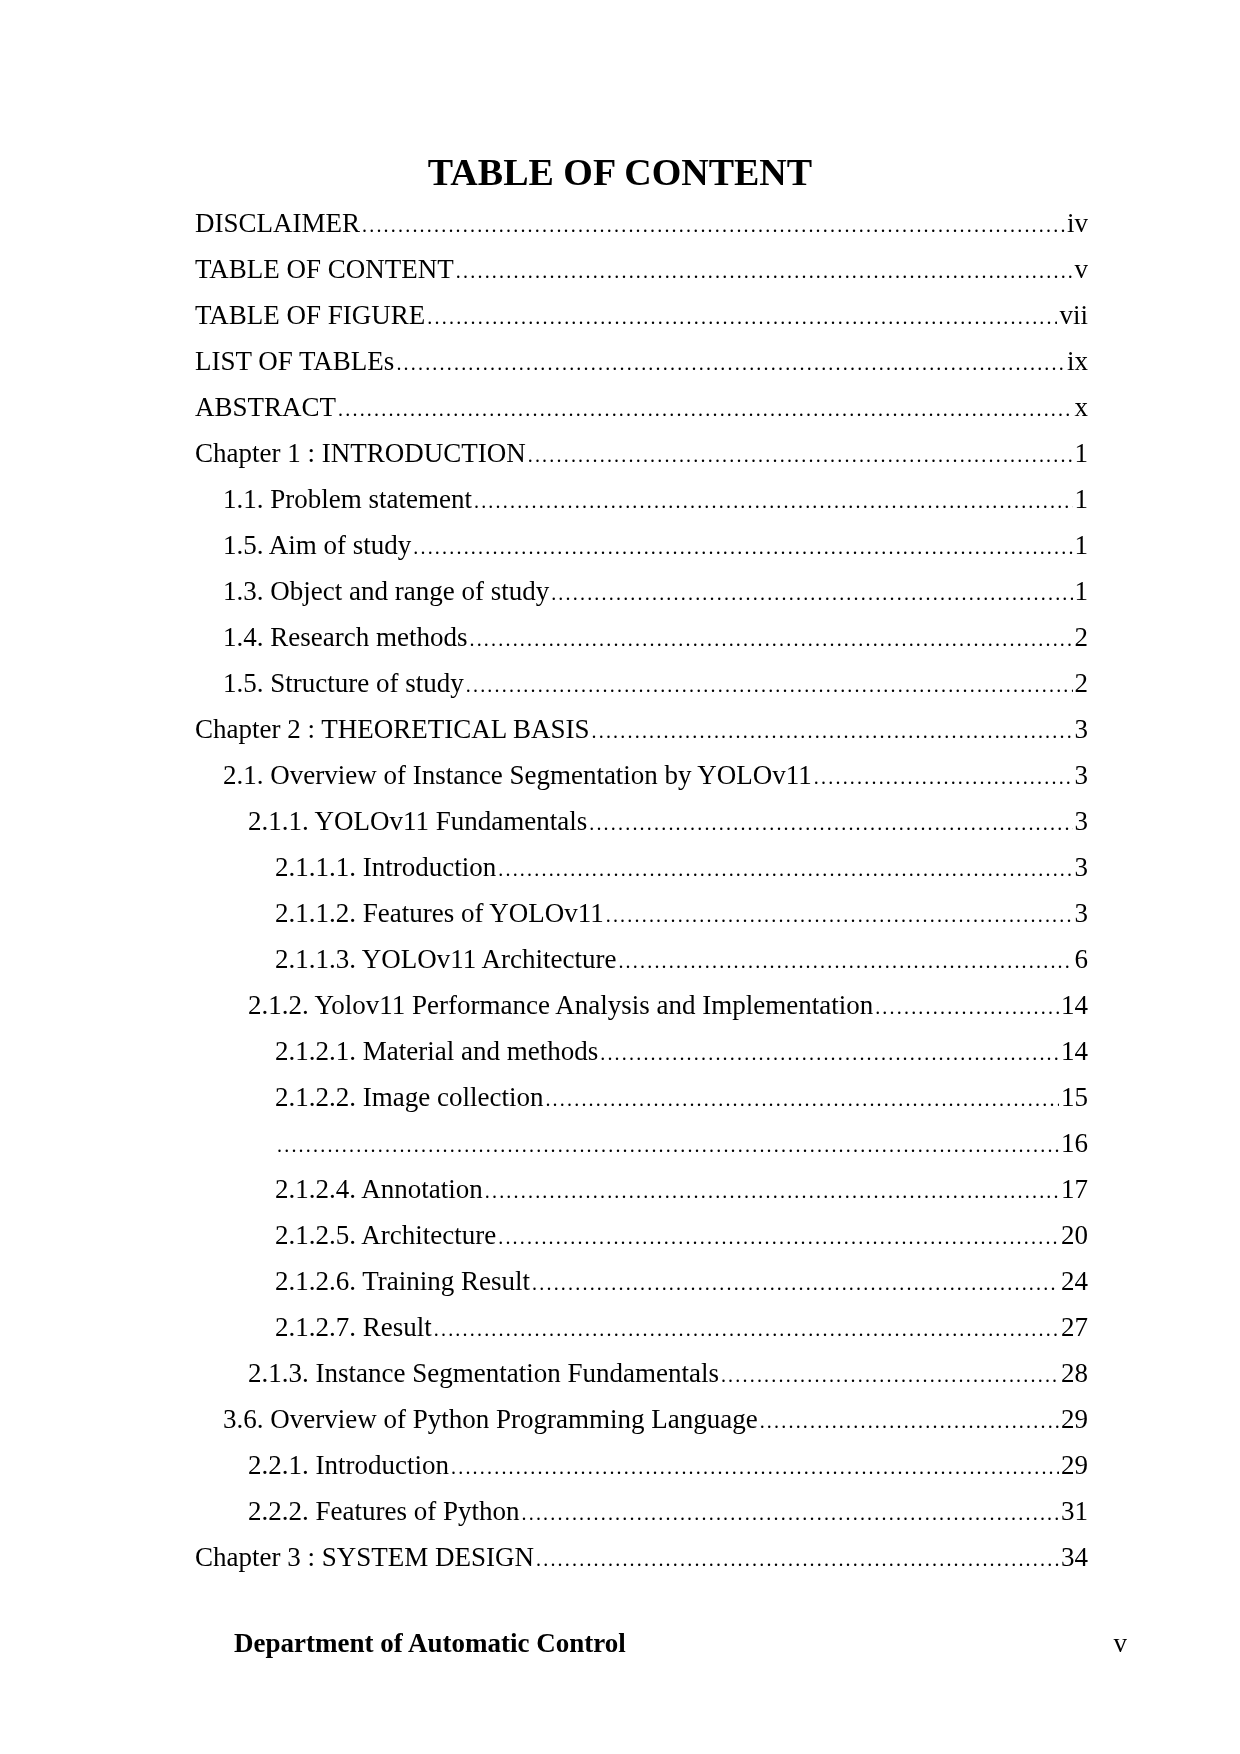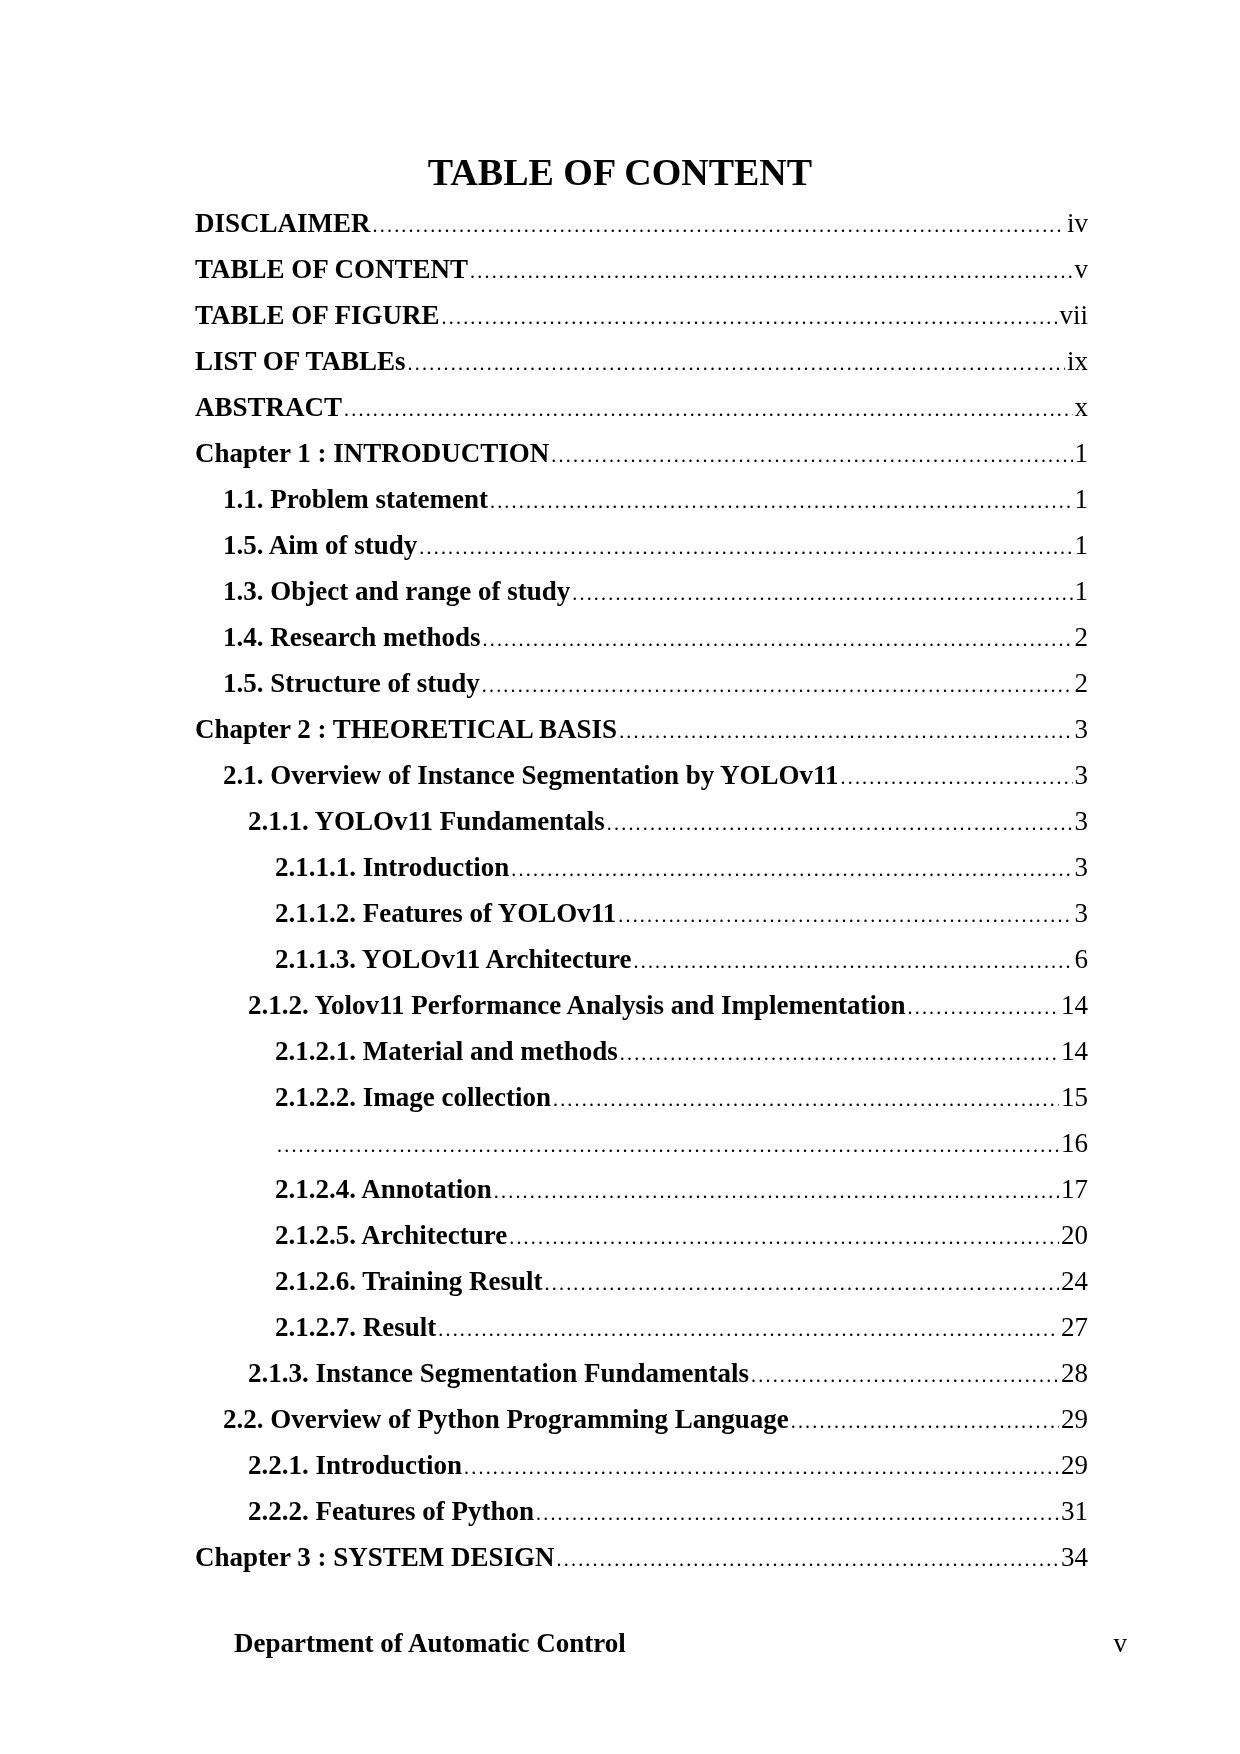--- a/index.html
+++ b/index.html
@@ -6,21 +6,21 @@
   body { width: 1240px; height: 1754px; position: relative; overflow: hidden;
          font-family: "Liberation Serif", "DejaVu Serif", serif; color: #000; }
   .title { position: absolute; top: 150px; left: 0; width: 1240px; text-align: center;
            font-weight: bold; font-size: 38px; line-height: 44px; }
   .toc { position: absolute; top: 200px; left: 195px; width: 893px; }
   .row { display: flex; align-items: baseline; height: 46px; font-size: 27px; line-height: 46px;
          white-space: nowrap; overflow: hidden; }
   .row.l1 { padding-left: 28px; }
   .row.l2 { padding-left: 53px; }
   .row.l3 { padding-left: 80px; }
-  .row .label { flex: 0 0 auto; font-weight: bold; }
+  .row .label { flex: 0 0 auto; }
   .row .leader { flex: 1 1 auto; overflow: hidden; margin: 0 2px; letter-spacing: 2.2px;
                  font-size: 20px; }
   .row .leader::after { content: "......................................................................................................................................................................................................"; }
   .row .page { flex: 0 0 auto; text-align: left; }
   .footer { position: absolute; top: 1628px; left: 195px; width: 893px; display: flex;
             justify-content: space-between; align-items: baseline; font-size: 27px; margin-left: 39px; }
   .footer .dept { font-weight: bold; }
 </style>
 </head>
 <body>
@@ -151,21 +151,21 @@
       <span class="label">2.1.2.7. Result</span>
       <span class="leader"></span>
       <span class="page">27</span>
     </div>
     <div class="row l2">
       <span class="label">2.1.3. Instance Segmentation Fundamentals</span>
       <span class="leader"></span>
       <span class="page">28</span>
     </div>
     <div class="row l1">
-      <span class="label">2.2. Overview of Python Programming Language</span>
+      <span class="label">3.6. Overview of Python Programming Language</span>
       <span class="leader"></span>
       <span class="page">29</span>
     </div>
     <div class="row l2">
       <span class="label">2.2.1. Introduction</span>
       <span class="leader"></span>
       <span class="page">29</span>
     </div>
     <div class="row l2">
       <span class="label">2.2.2. Features of Python</span>

